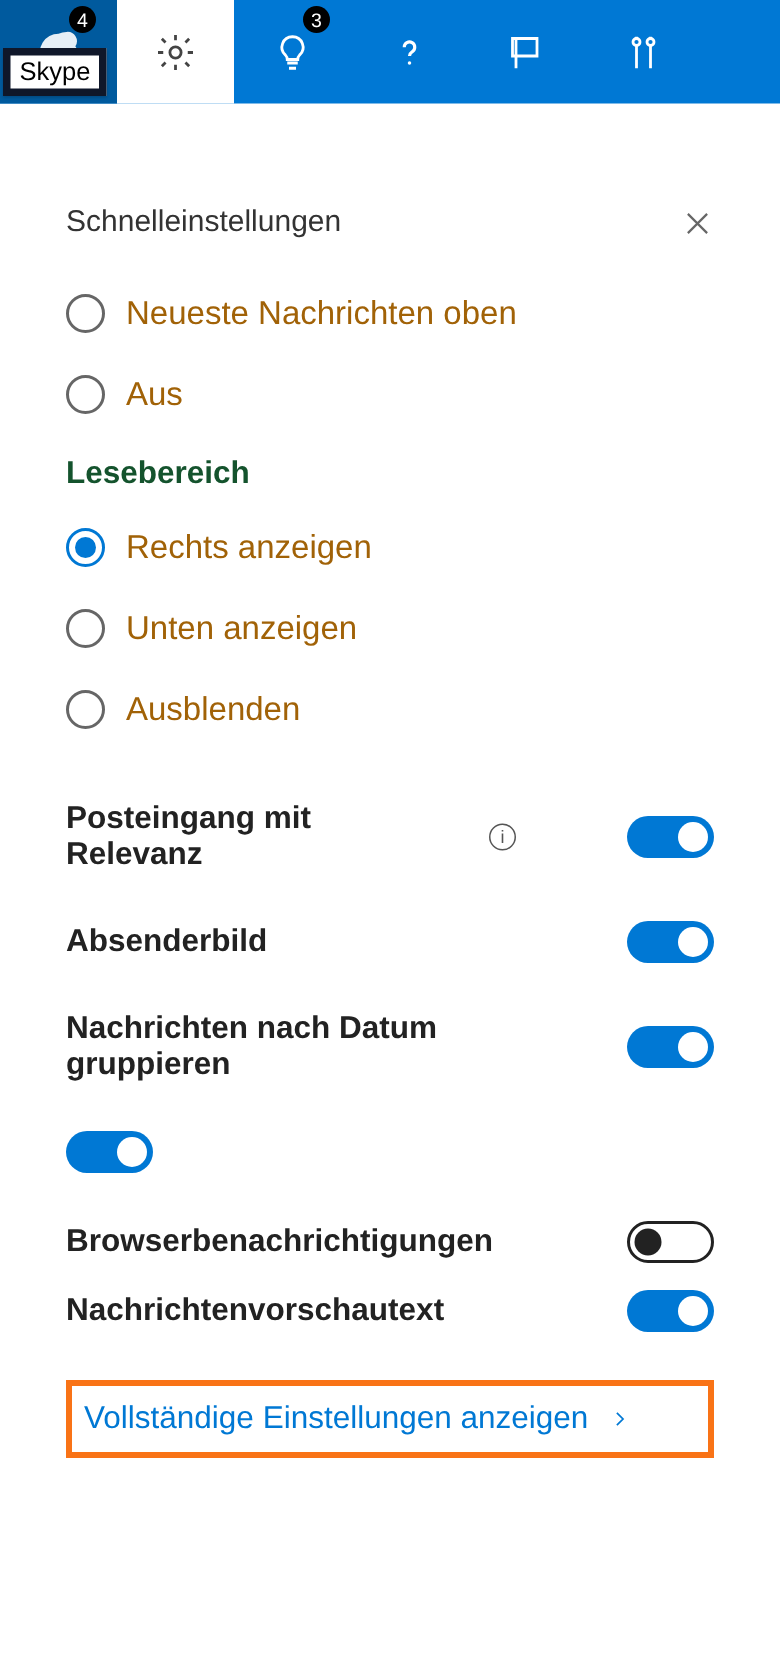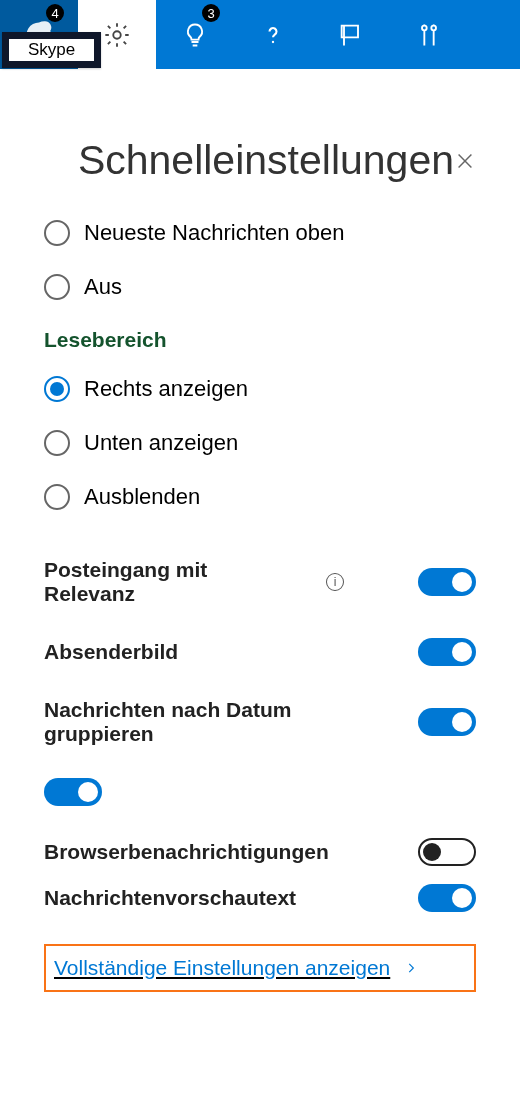--- a/index.html
+++ b/index.html
@@ -5,59 +5,59 @@
   * { box-sizing: border-box; margin: 0; padding: 0; }
   html, body { width: 520px; height: 1102px; font-family: "Segoe UI", Arial, sans-serif; background: #fff; }
   .topbar {
     width: 520px; height: 69px; background: #0078D4; display: flex; align-items: center;
   }
   .topbar .item {
     width: 78px; height: 69px; display: flex; align-items: center; justify-content: center; position: relative; color: #fff;
   }
   .topbar .item.active { background: #fff; color: #444; }
   .tooltip {
-    position: absolute; left: 2px; top: 32px; background: #fff; color: #000; border: 7px solid #0f172a;
-    font-size: 17px; padding: 0 19px; line-height: 22px; z-index: 5; box-shadow: 0 1px 2px rgba(0,0,0,.2);
+    position: absolute; left: 2px; top: 32px; background: #fff; color: #000; border: 5px solid #0f172a;
+    font-size: 17px; padding: 0 6px; line-height: 22px; z-index: 5; box-shadow: 0 1px 2px rgba(0,0,0,.2);
   }
   .badge {
     position: absolute; top: 4px; right: 14px; background: #000; color: #fff; font-size: 13px;
     min-width: 18px; height: 18px; border-radius: 9px; display:flex; align-items:center; justify-content:center;
     padding: 0 4px;
   }
   .panel {
     padding: 28px 44px 0 44px; position: relative; height: 1033px; display:flex; flex-direction:column;
   }
   .panel-title {
-    font-size: 41px; font-weight: 300; color: #333; margin-top: 40px; margin-bottom: 36px;
-    display:flex; align-items:center; justify-content:flex-end;
+    font-size: 20px; font-weight: 300; color: #333; margin-top: 40px; margin-bottom: 36px;
+    display:flex; align-items:center; justify-content:space-between;
   }
   .close-x { cursor:pointer; }
   .radio-row { display:flex; align-items:center; gap: 14px; margin-bottom: 28px; cursor:pointer; }
   .radio {
     width: 26px; height: 26px; border: 2px solid #666; border-radius: 50%; display:flex; align-items:center; justify-content:center;
     flex-shrink:0;
   }
   .radio.selected { border-color: #0078D4; }
   .radio.selected::after { content:""; width: 14px; height:14px; background:#0078D4; border-radius:50%; }
-  .radio-label { font-size: 22px; color: #000000; }
+  .radio-label { font-size: 22px; color: #a16207; }
   .section-header { font-size: 21px; font-weight: 600; color: #14532d; margin-top: 22px; margin-bottom: 24px; }
   .toggle-row { display:flex; align-items:center; justify-content:space-between; margin-bottom: 32px; }
   .toggle-label { font-size: 21px; font-weight: 600; color: #222; max-width: 300px; display:flex; align-items:center; gap:24px;}
   .info-icon { width:18px; height:18px; border:1.5px solid #555; border-radius:50%; display:inline-flex; align-items:center; justify-content:center; font-size:12px; font-weight:400; color:#555;}
   .toggle {
     width: 58px; height: 28px; border-radius: 14px; position: relative; cursor:pointer;
   }
   .toggle.on { background: #0078D4; }
   .toggle.on::after { content:""; position:absolute; right:4px; top:4px; width:20px; height:20px; background:#fff; border-radius:50%; }
   .toggle.off { background: #fff; border: 2px solid #222; }
   .toggle.off::after { content:""; position:absolute; left:3px; top:3px; width:18px; height:18px; background:#222; border-radius:50%; }
   .content-scroll { flex:1; overflow:hidden; position:relative; }
   .full-link-row {
-    border: 2px solid #f97316; padding: 10px 8px; display:flex; align-items:center; justify-content:flex-start;
-    gap: 14px; margin-top: 4px; text-decoration: underline;
+    border: 4px solid #f97316; padding: 10px 8px; display:flex; align-items:center; justify-content:flex-start;
+    gap: 14px; margin-top: 4px;
   }
   .full-link { color: #0078D4; font-size: 21px; cursor:pointer; }
   .chevron { color:#0078D4; }
   svg { display:block; }
 </style>
 </head>
 <body>
 
 <div class="topbar">
   <div class="item" style="background:#005A9E;">

